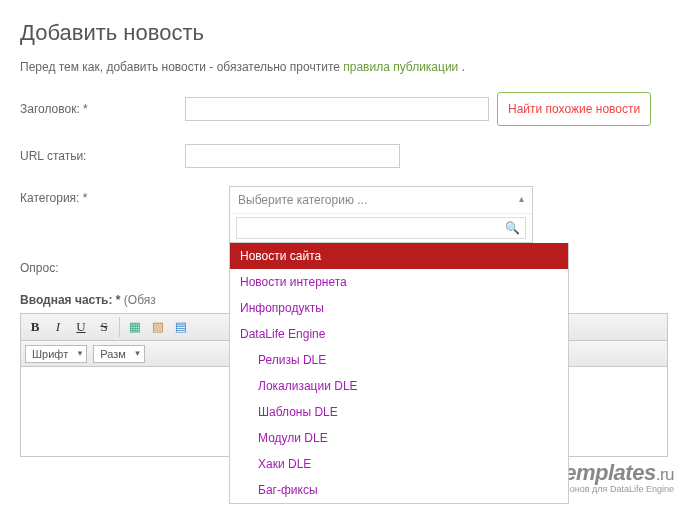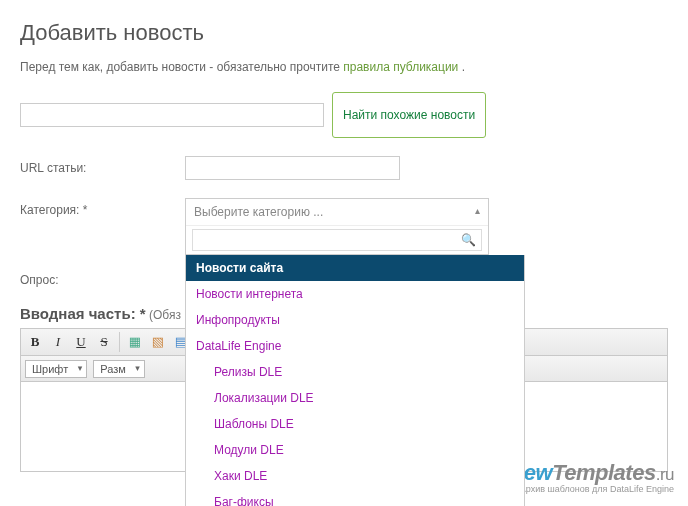--- a/index.html
+++ b/index.html
@@ -47,23 +47,23 @@
     font-family: inherit;
     font-size: 12px;
     background: #fff;
   }
   .title-input { width: 304px; }
   .url-input { width: 215px; }
   .find-btn {
     margin-left: 8px;
     border: 1px solid #8bbf55;
     border-radius: 3px;
-    padding: 15px 10px;
-    background: #fff;
-    color: #15803d;
+    padding: 9px 10px;
+    background: #fff;
+    color: #ef4444;
     font-size: 12px;
     cursor: pointer;
     font-family: inherit;
   }
   .category-wrap { position: relative; }
   .catbox {
     width: 304px;
     border: 1px solid #ccc;
     background: #fff;
     position: relative;
@@ -116,28 +116,27 @@
   .cat-list::-webkit-scrollbar { width: 15px; }
   .cat-list::-webkit-scrollbar-track { background: #f0f0f0; border-left:1px solid #ddd; }
   .cat-list::-webkit-scrollbar-thumb { background: #c8c8c8; border:1px solid #aaa; }
   .cat-item {
     padding: 6px 10px;
     cursor: pointer;
     font-size: 12px;
     color: #a21caf;
   }
   .cat-item.sel {
-    background: #0c4a6e;
+    background: #b91c1c;
     color: #fff;
-    font-weight: bold;
   }
   .cat-item.indent { padding-left: 28px; }
 
   .intro-label-row { margin-bottom: 6px; }
-  .intro-label { color: #555; font-weight: bold; font-size: 15px; }
+  .intro-label { color: #555; font-weight: bold; font-size: 12px; }
   .intro-hint { color: #777; font-size: 12px; }
 
   .editor-bar {
     border: 1px solid #c8c8c8;
     background: linear-gradient(#f5f5f5,#e8e8e8);
     height: 28px;
     display: flex;
     align-items: center;
     padding: 0 4px;
     gap: 3px;
@@ -204,30 +203,31 @@
 </head>
 <body>
 
 <h1>Добавить новость</h1>
 
 <p class="intro">
   <span>Перед тем как, добавить новости - обязательно прочтите </span><a href="#">правила публикации</a><span> .</span>
 </p>
 
 <div class="field-row">
+  <div class="field-label">Заголовок: *</div>
   <input class="text-input title-input" type="text" style="">
   <button class="find-btn">Найти похожие новости</button>
 </div>
 
 <div class="field-row">
   <div class="field-label">URL статьи:</div>
   <input class="text-input url-input" type="text" style="">
 </div>
 
-<div class="field-row" style="align-items:flex-start;">
+<div class="field-row" style="align-items:flex-start;gap:44px;">
   <div class="field-label" style="padding-top:5px;">Категория: *</div>
   <div class="category-wrap">
     <div class="catbox">
       <div class="cat-head">Выберите категорию ...</div>
       <div class="cat-search">
         <input class="cat-search-in" type="text" value="" style="">
         <span class="mag">🔍</span>
       </div>
     </div>
     <div class="cat-list" id="cat-list">

